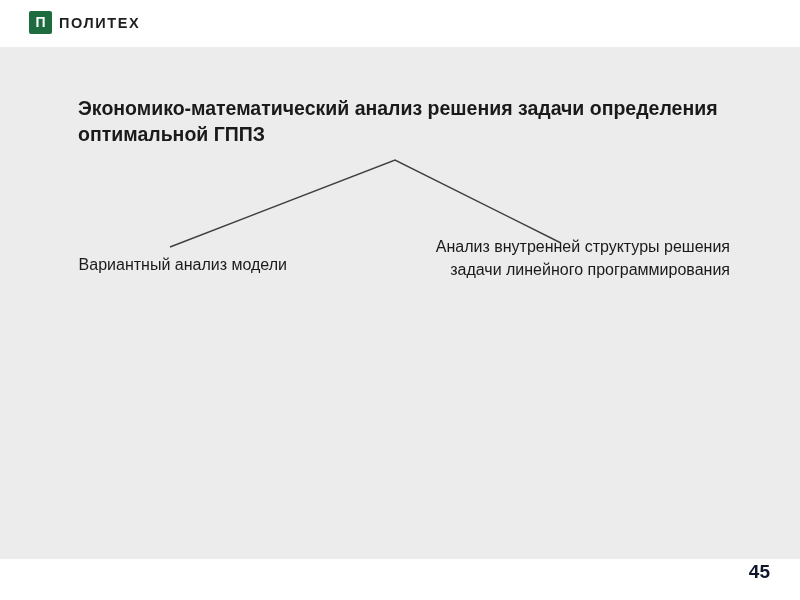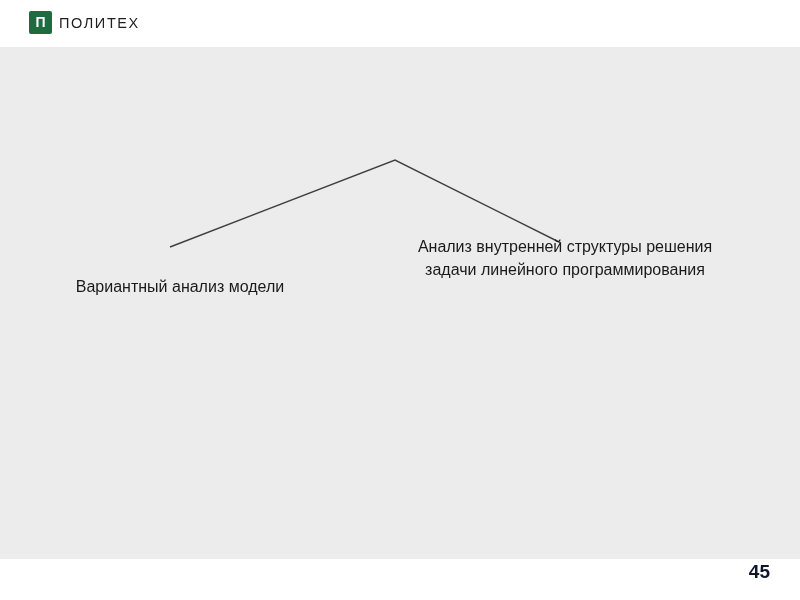--- a/index.html
+++ b/index.html
@@ -52,21 +52,21 @@
     height: 23px;
     color: #ffffff;
     font-size: 14px;
     font-weight: bold;
     line-height: 23px;
     text-align: center;
     font-family: "Liberation Sans", sans-serif;
   }
   .logo-text {
     font-size: 14.5px;
-    font-weight: normal;
+    font-weight: bold;
     letter-spacing: 1.6px;
     color: #1f1f1f;
     font-family: "Liberation Sans", sans-serif;
   }
   
   .body-area {
     position: absolute;
     left: 0;
     top: 47px;
     width: 800px;
@@ -106,31 +106,30 @@
   .connectors {
     position: absolute;
     left: 0;
     top: 0;
     width: 800px;
     height: 600px;
   }
   
   .node {
     position: absolute;
-    text-align: center;
+    text-align: right;
     font-size: 16px;
     line-height: 1.45;
     color: #1a1a1a;
     font-family: "Liberation Sans", sans-serif;
   }
   .node-left {
-    left: 60px;
+    left: 47px;
     top: 253px;
     width: 240px;
-    margin-top: 22px;
   }
   .node-right {
     left: 400px;
     top: 235px;
     width: 330px;
   }
 </style>
 </head>
 <body>
 
@@ -141,20 +140,21 @@
       <span class="logo-mark">
         <span class="glyph">П</span>
       </span>
       <span class="logo-text">ПОЛИТЕХ</span>
     </div>
   </div>
 
   <div class="body-area"></div>
   <div class="footer-area"></div>
 
+  <div class="title">Экономико-математический анализ решения задачи определения оптимальной ГППЗ</div>
 
   <svg class="connectors" viewBox="0 0 800 600" xmlns="http://www.w3.org/2000/svg">
     <polyline points="170,247 395,160 561,243" fill="none" stroke="#3f3f3f" stroke-width="1.4"></polyline>
   </svg>
 
   <div class="node node-left">Вариантный анализ модели</div>
   <div class="node node-right">Анализ внутренней структуры решения задачи линейного программирования</div>
 
   <div class="page-number">45</div>
 

